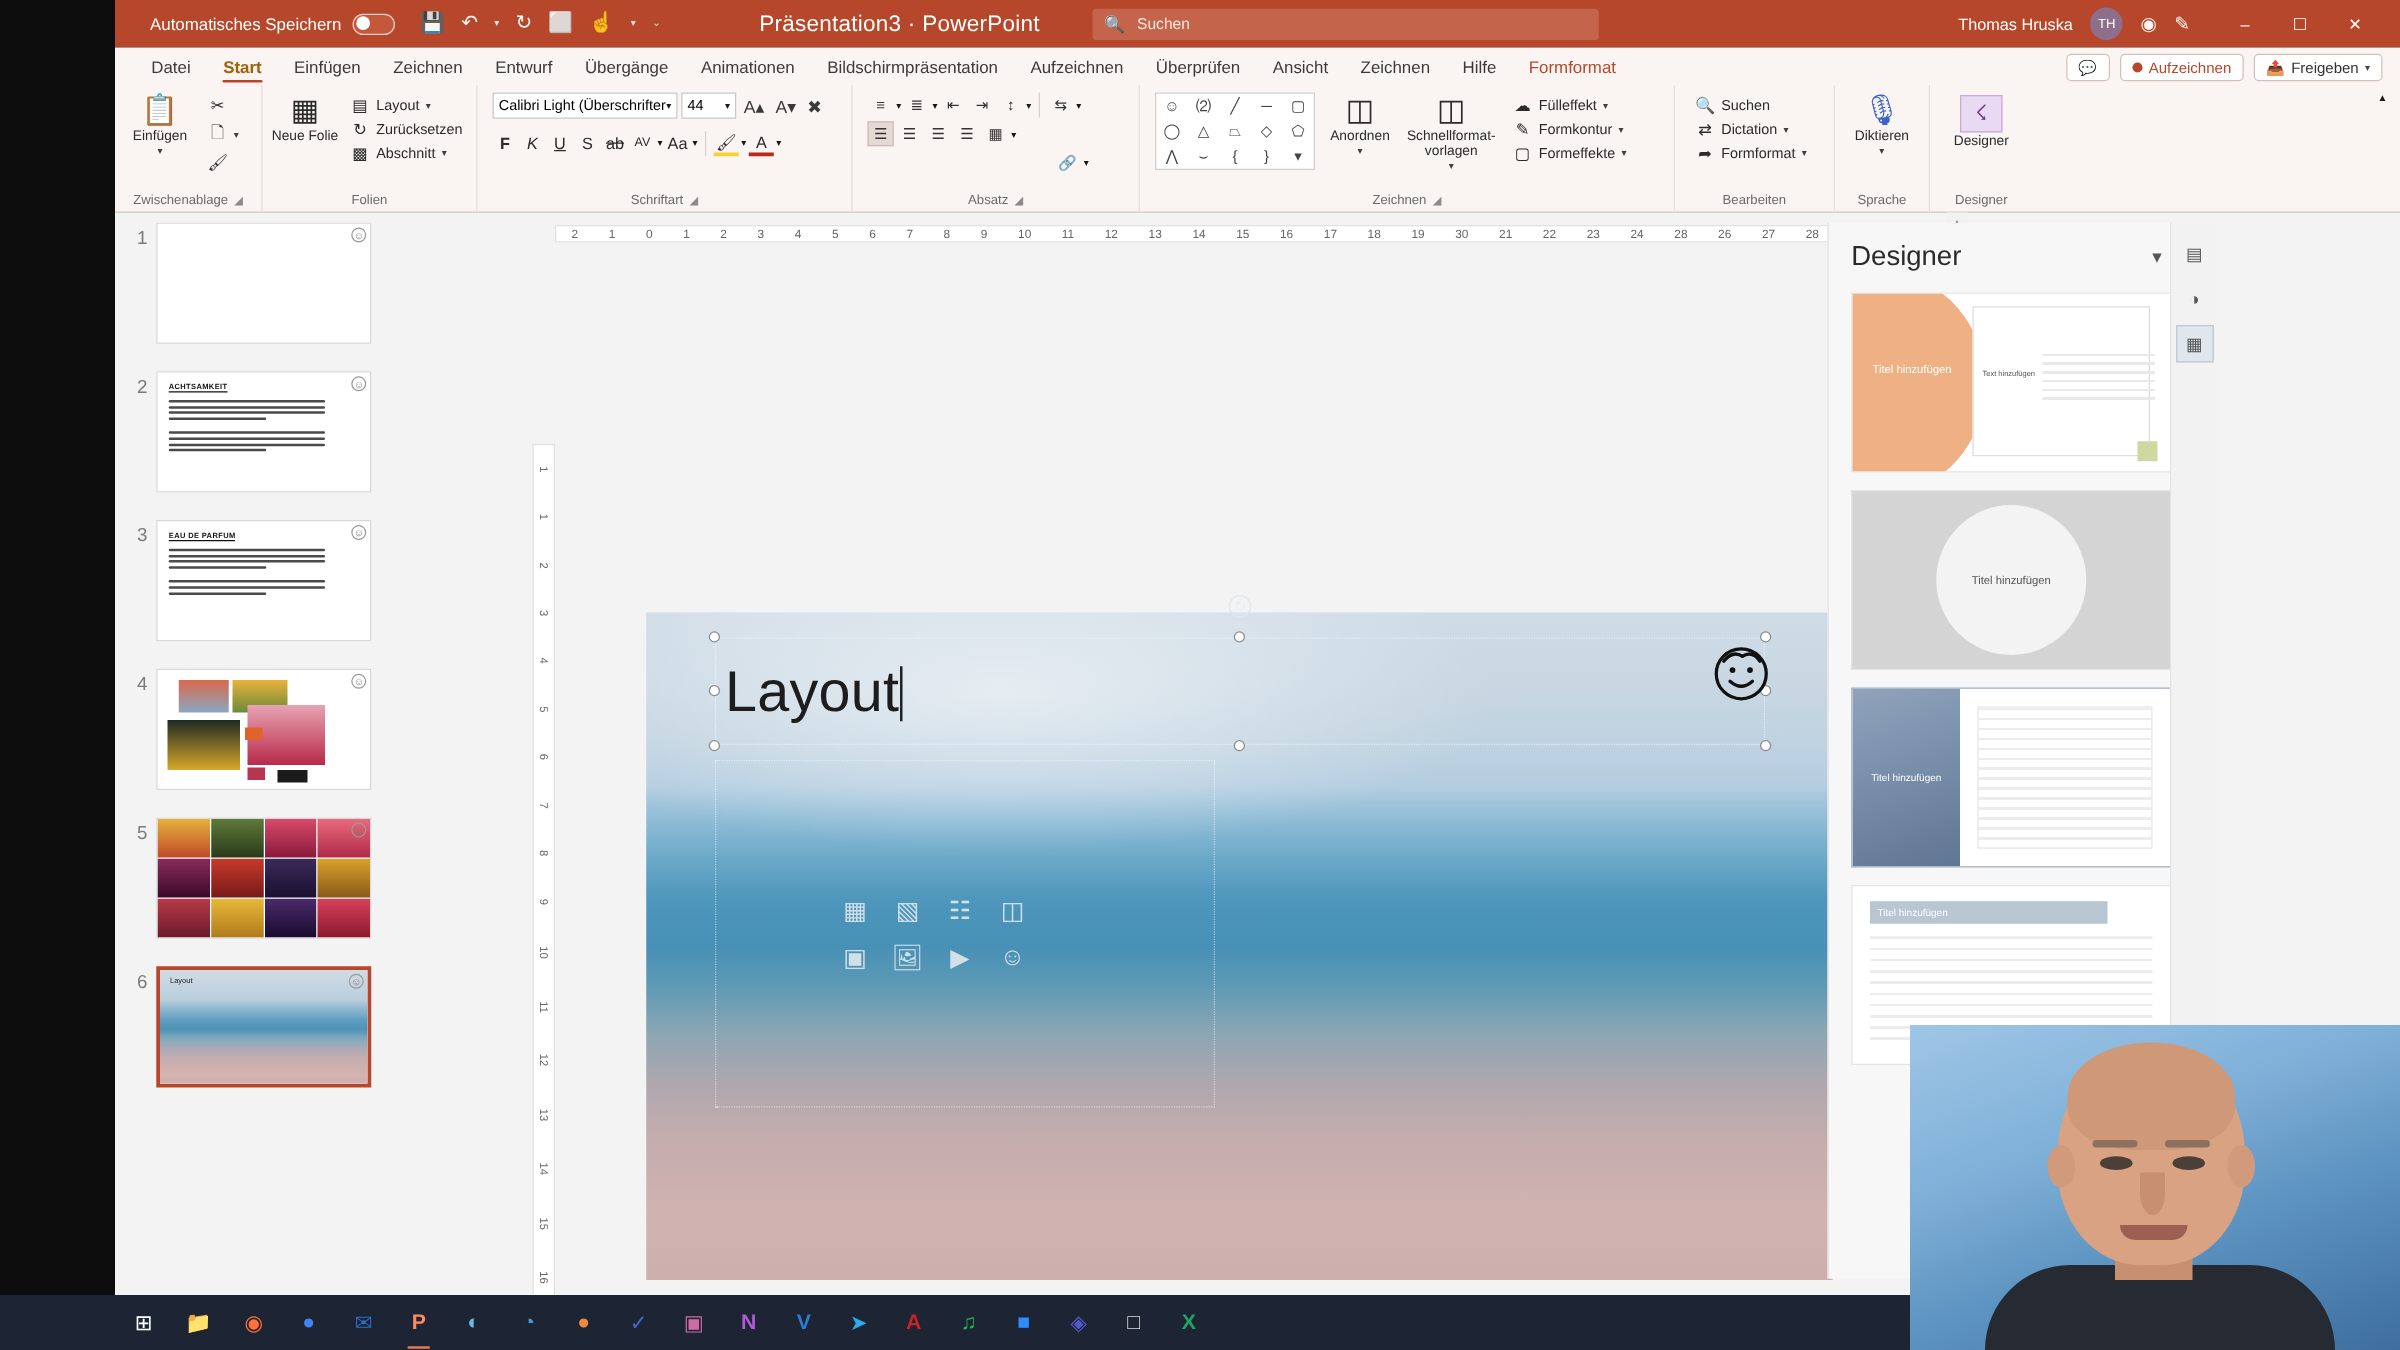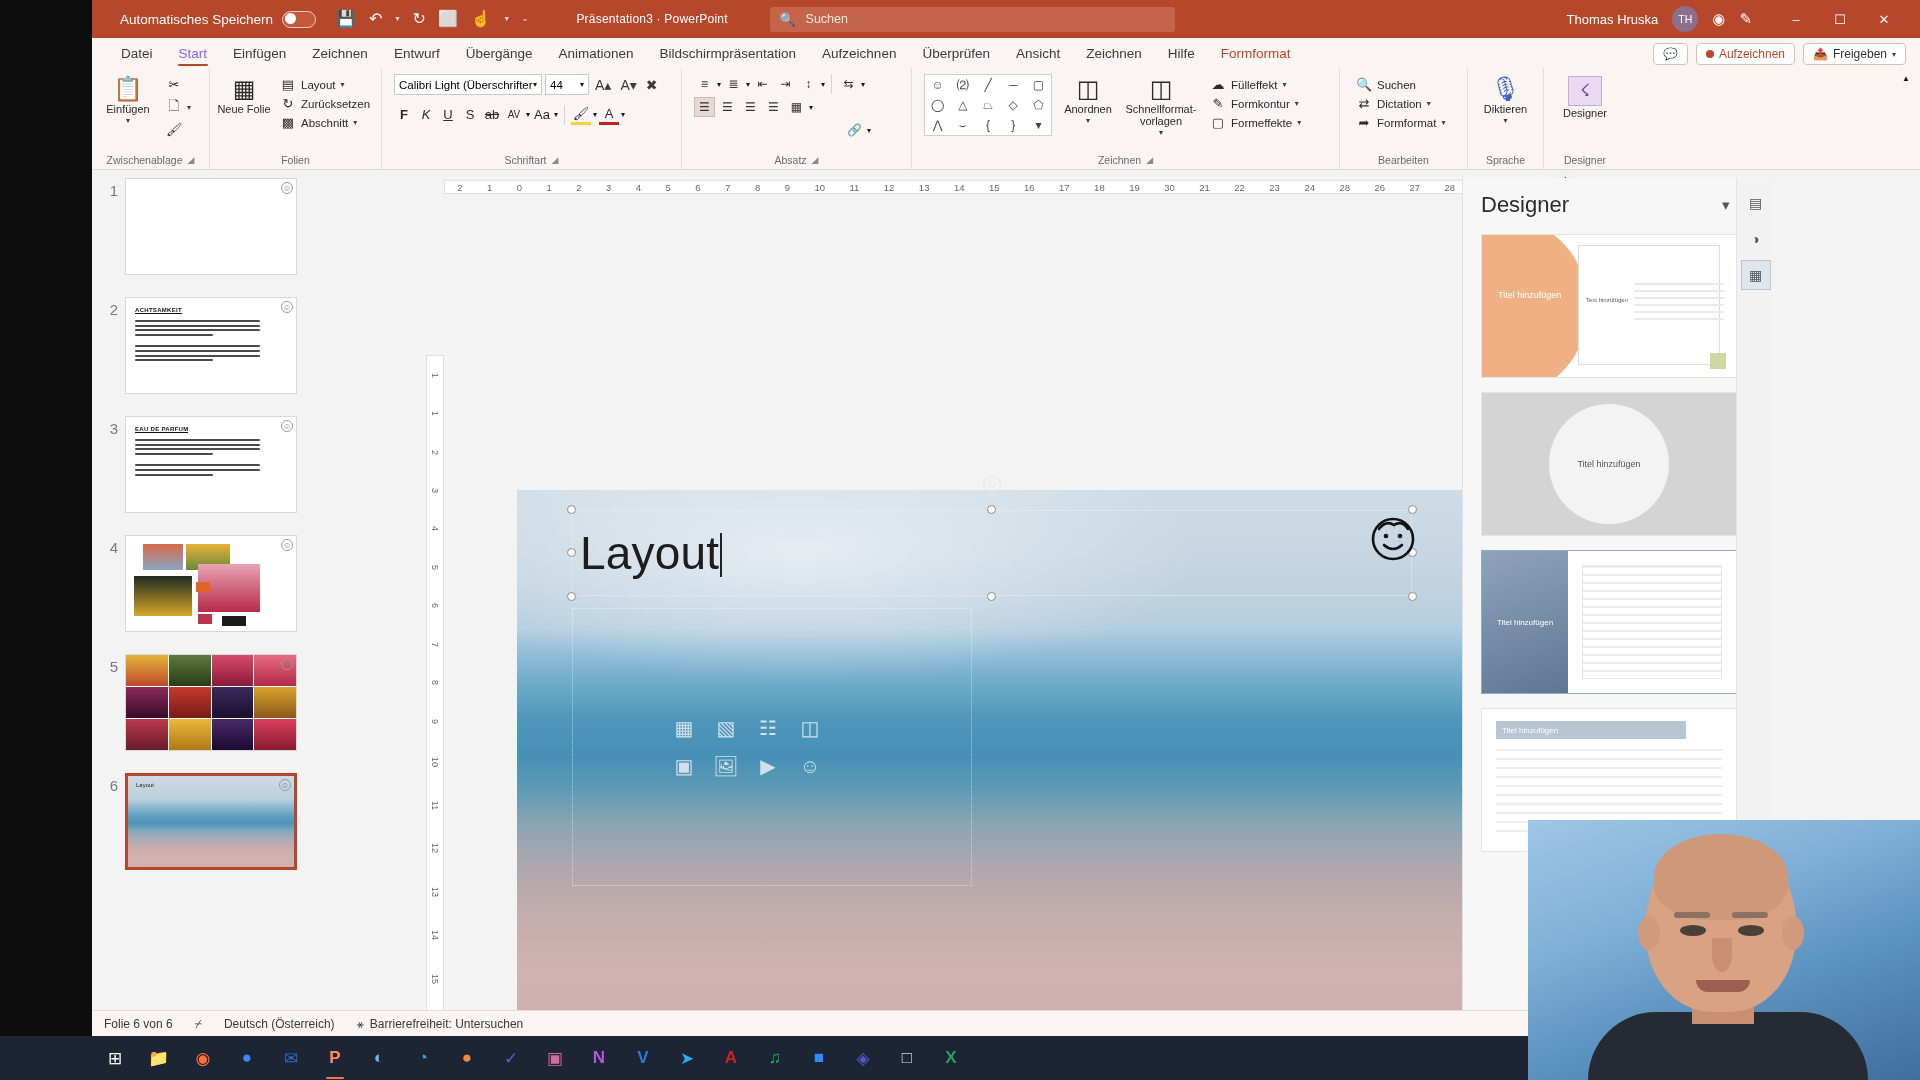--- a/index.html
+++ b/index.html
@@ -23,40 +23,40 @@
   .tb-autosave { display:flex; align-items:center; gap:9px; margin-left:28px; white-space:nowrap; }
   .toggle {
     width:34px; height:17px; border-radius:9px; border:1.6px solid #f5cfc4;
     background:#c4583b; position:relative;
   }
   .toggle::after{ content:""; position:absolute; left:2px; top:1.5px; width:11px; height:11px;
     border-radius:50%; background:#fff; }
   .qat { display:flex; align-items:center; gap:13px; margin-left:20px; font-size:16px; opacity:.95; }
   .qat span { cursor:pointer; line-height:1; }
   .caret { font-size:8px; opacity:.9; }
-  .tb-title { margin-left:48px; font-size:12px; white-space:nowrap; letter-spacing:.2px;}
+  .tb-title { margin-left:79px; font-size:18px; white-space:nowrap; letter-spacing:.2px;}
   .search-wrap { margin-left:42px; width:405px; height:25px; background:#c4644a;
     border-radius:3px; display:flex; align-items:center; padding:0 10px; gap:9px; }
   .search-wrap .lbl { font-size:12.5px; color:#fbe7e1; }
   .tb-right { margin-left:auto; display:flex; align-items:center; gap:14px; padding-right:14px; }
   .user-name { font-size:13px; white-space:nowrap; }
   .avatar { width:26px; height:26px; border-radius:50%; background:#8d6f8c;
     display:flex; align-items:center; justify-content:center; font-size:10.5px; color:#fff; }
   .tb-icon { font-size:15px; opacity:.95; cursor:pointer; }
   .wincontrols { display:flex; align-items:center; gap:0; margin-left:8px; }
   .wincontrols div { width:44px; height:38px; display:flex; align-items:center;
     justify-content:center; font-size:13px; cursor:pointer; }
 
   
   .tabstrip {
     position:absolute; left:92px; top:38px; width:1828px; height:30px;
     background:#faf4f2; display:flex; align-items:flex-end; padding-left:16px; gap:0;
   }
   .tab { font-size:13.5px; color:#3b3b3b; padding:3px 13px 7px 13px; white-space:nowrap; cursor:pointer; }
-  .tab.active { color:#8b5cf6; font-weight:normal; position:relative; }
+  .tab.active { color:#a16207; font-weight:bold; position:relative; }
   .tab.active::after{ content:""; position:absolute; left:12px; right:12px; bottom:2px;
     height:2.5px; background:#b7472a; border-radius:2px; }
   .tab.ctx { color:#b7472a; }
   .tabstrip-right { margin-left:auto; display:flex; align-items:center; gap:8px; padding:0 14px 3px 0; }
   .pill {
     border:1px solid #d6bfb8; border-radius:4px; height:22px; display:flex;
     align-items:center; gap:5px; padding:0 9px; font-size:12px; color:#333; background:#fff; cursor:pointer;
   }
   .pill.rec { color:#b7472a; }
   .dot-rec { width:8px;height:8px;border-radius:50%;background:#b7472a; }
@@ -798,37 +798,20 @@
       </div>
     </div>
 
     <div class="dsg-railx">
       <div class="railbtn">▤</div>
       <div class="railbtn">◑</div>
       <div class="railbtn act">▦</div>
     </div>
   </div>
 
-  <div class="statusbar">
-    <span class="sb-item">Folie 6 von 6</span>
-    <span class="sb-item">⌿</span>
-    <span class="sb-item">Deutsch (Österreich)</span>
-    <span class="sb-item">
-      <span>⚹</span>
-      <span>Barrierefreiheit: Untersuchen</span>
-    </span>
-    <span class="sb-right">
-      <span class="sb-item">
-        <span>☰</span>
-        <span>Notizen</span>
-      </span>
-      <span class="viewbtn act">▣</span>
-      <span class="viewbtn">☷</span>
-    </span>
-  </div>
 
   <div class="taskbar">
     <div class="tbi" style="color:#ffffff">⊞</div>
     <div class="tbi" style="color:#f0c05a">📁</div>
     <div class="tbi" style="color:#ff7139">◉</div>
     <div class="tbi" style="color:#4285f4">●</div>
     <div class="tbi" style="color:#2a6fc9">✉</div>
     <div class="tbi active" style="color:#ff8a5c;font-weight:bold">P</div>
     <div class="tbi" style="color:#6ab7e8">◐</div>
     <div class="tbi" style="color:#3aa0dd">◔</div>

